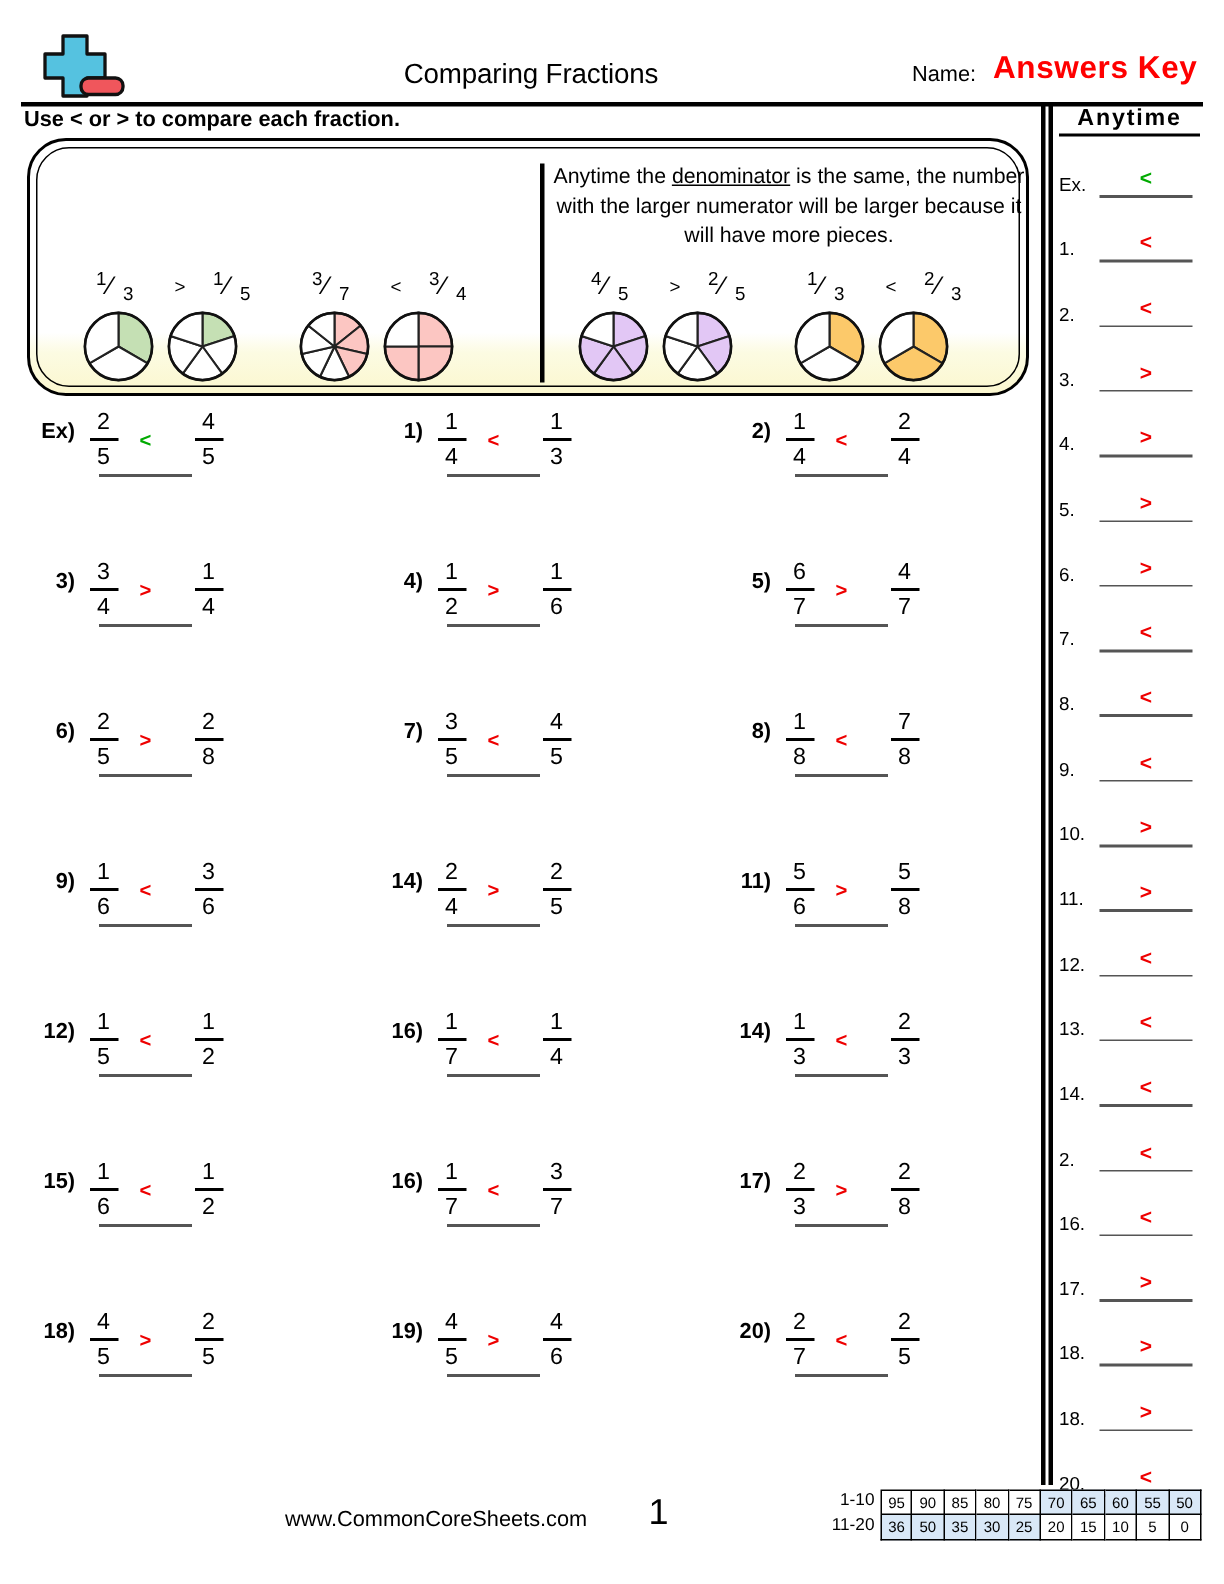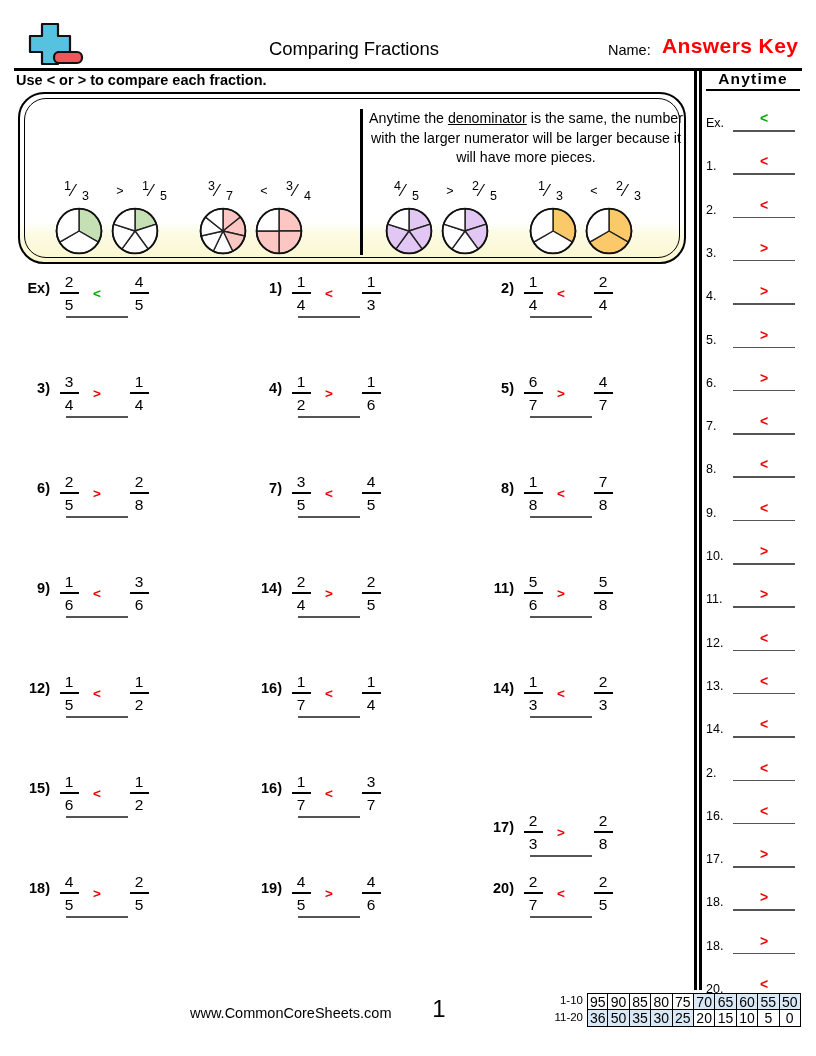--- a/index.html
+++ b/index.html
@@ -331,21 +331,21 @@
   .score-cells {
     position: absolute;
     left: 44px; top: 0;
     display: flex;
   }
   .score-cell {
     width: 21.4px;
     height: 17px;
     line-height: 17px;
     text-align: center;
-    font-size: 14px;
+    font-size: 10px;
     border: 1px solid #000;
     border-left: none;
     box-sizing: border-box;
     background: #fff;
   }
   .score-cell:first-child { border-left: 1px solid #000; }
   .score-cell.shaded { background: #d9e8f7; }
   .score-row.row2 .score-cell { border-top: none; }
 </style>
 </head>
@@ -765,21 +765,21 @@
             <span class="d">7</span>
           </div>
           <div class="frac" style="left: 112px; top: 0px;">
             <span class="n">3</span>
             <span class="fbar"></span>
             <span class="d">7</span>
           </div>
           <div class="prob-blank" style="left: 52px; top: 44px; width: 62px;"></div>
           <div class="prob-answer" style="left: 73px; top: 14px; color: rgb(238, 0, 0);">&lt;</div>
         </div>
-        <div class="problem" style="left: 464px; top: 500px; margin-top: 39px;">
+        <div class="problem" style="left: 464px; top: 500px;">
           <div class="prob-num">17)</div>
           <div class="frac" style="left: 42px; top: 0px;">
             <span class="n">2</span>
             <span class="fbar"></span>
             <span class="d">3</span>
           </div>
           <div class="frac" style="left: 112px; top: 0px;">
             <span class="n">2</span>
             <span class="fbar"></span>
             <span class="d">8</span>

